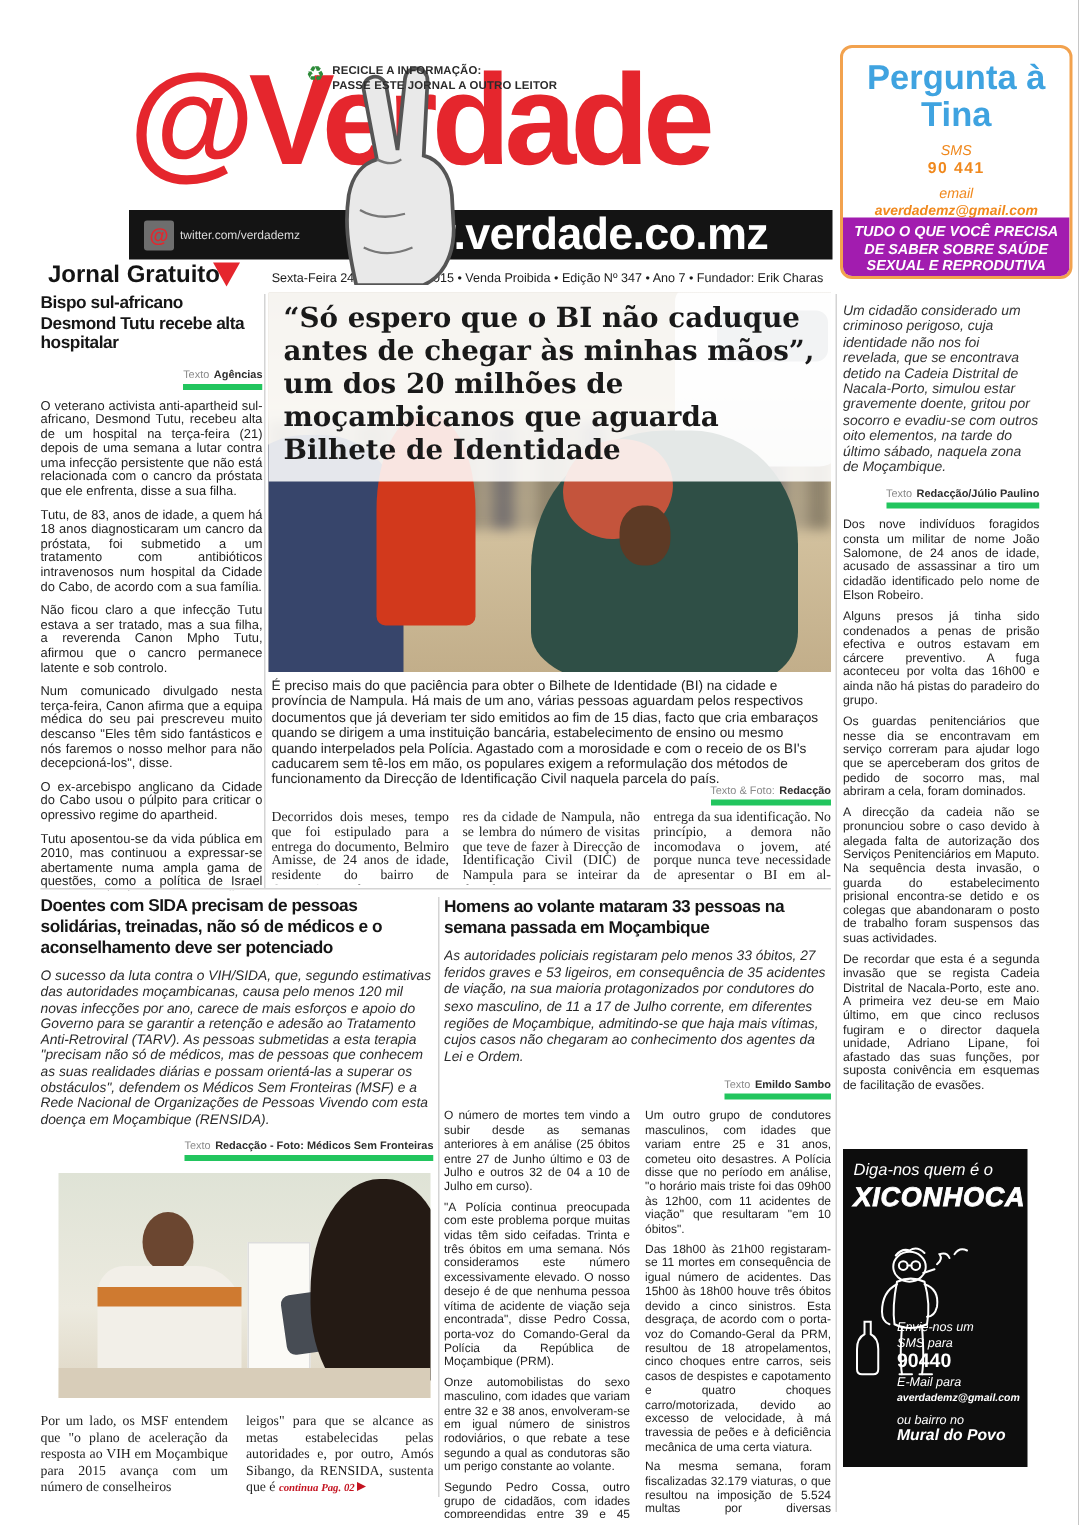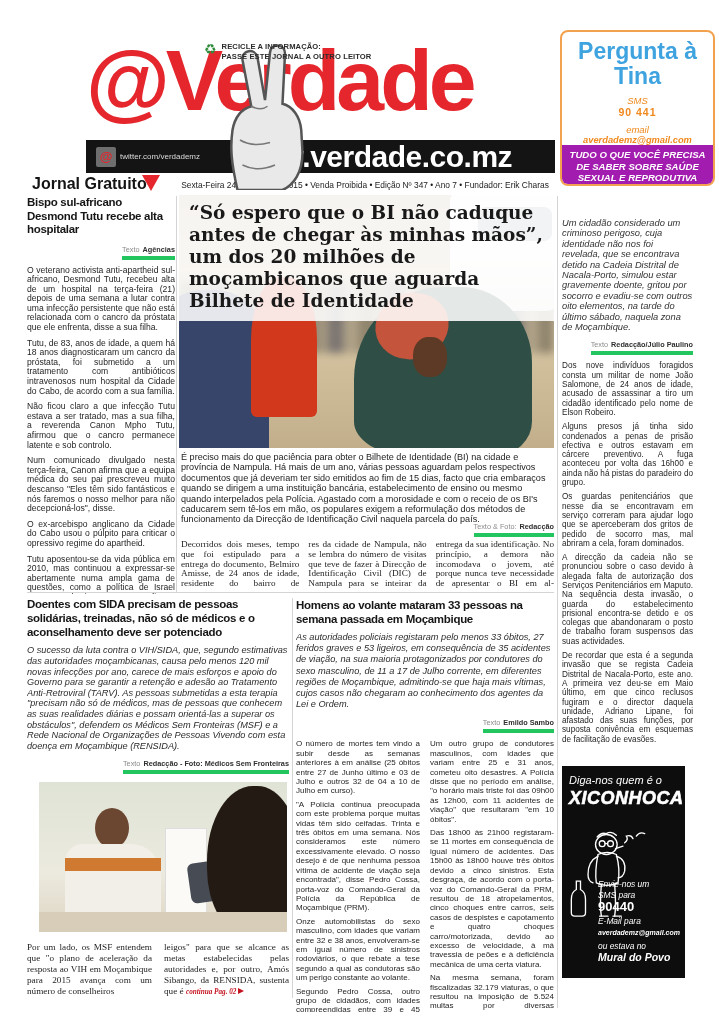--- a/index.html
+++ b/index.html
@@ -77,21 +77,21 @@
     font-size:18.5px; line-height:22px; color:#191919; z-index:5; }
   .bi-caption { position:absolute; left:181px; top:452px; width:373px; font-size:9.1px; line-height:10.4px;
     color:#222; font-weight:500; }
   .bi-byline { position:absolute; left:181px; top:522px; width:373px; }
   .bi-byline .byline { margin:0 0 0 auto; }
   .bi-body { position:absolute; left:181px; top:540px; width:373px; height:50px; display:flex; gap:9px; overflow:hidden; }
   .bi-body .bcol { flex:1; font-family:"Liberation Serif", serif; font-size:9.2px; line-height:9.8px; text-align:justify; color:#1e1e1e; }
   
   .col-right { position:absolute; left:562px; top:196px; width:131px; height:567px; overflow:hidden; }
   .col-right .art-title { font-size:13px; line-height:15.5px; letter-spacing:-0.2px; }
-  .col-right .lead { font-style:italic; font-size:9.3px; line-height:10.4px; color:#333; margin-top:22px; }
+  .col-right .lead { font-style:italic; font-size:9.3px; line-height:10.4px; color:#333; margin-top:6px; }
   .col-right p { font-size:8.2px; line-height:9.3px; text-align:justify; margin-bottom:5px; color:#1f1f1f; }
   
   .xiconhoca { position:absolute; left:562px; top:766px; width:123px; height:212px; background:#0d0d0d;
     color:#fff; padding:8px 7px; overflow:hidden; }
   .x-intro { font-style:italic; font-size:11px; }
   .x-name { font-size:18px; font-weight:bold; font-style:italic; letter-spacing:0.5px; margin-top:2px;
     color:#fff; -webkit-text-stroke:0.6px #fff; }
   .x-art { position:relative; height:152px; margin-top:2px; }
   .x-art svg { position:absolute; left:-6px; top:0; width:100px; height:152px; }
   .x-lines { position:absolute; right:0; bottom:0; width:80px; text-align:left; font-size:8.4px;
@@ -246,21 +246,21 @@
         <path d="M46 72 q-2 26 0 38 m16 -38 q2 26 0 38"></path>
         <path d="M44 110 h10 M60 110 h10"></path>
         <path d="M16 78 v-10 h5 v10 q6 3 6 12 v16 q0 4 -4 4 h-9 q-4 0 -4 -4 v-16 q0 -9 6 -12z"></path>
       </svg>
       <div class="x-lines">
         <div>Envie-nos um</div>
         <div>SMS para</div>
         <div class="x-sms">90440</div>
         <div style="margin-top:4px;">E-Mail para</div>
         <div class="x-email">averdademz@gmail.com</div>
-        <div style="margin-top:3px;">ou estava no</div>
+        <div style="margin-top:3px;">ou bairro no</div>
         <div class="x-mural">Mural do Povo</div>
       </div>
     </div>
   </div>
 
   <section class="sec-sida">
     <h2 class="art-title">Doentes com SIDA precisam de pessoas solidárias, treinadas, não só de médicos e o aconselhamento deve ser potenciado</h2>
     <div class="lead">O sucesso da luta contra o VIH/SIDA, que, segundo estimativas das autoridades moçambicanas, causa pelo menos 120 mil novas infecções por ano, carece de mais esforços e apoio do Governo para se garantir a retenção e adesão ao Tratamento Anti-Retroviral (TARV). As pessoas submetidas a esta terapia "precisam não só de médicos, mas de pessoas que conhecem as suas realidades diárias e possam orientá-las a superar os obstáculos", defendem os Médicos Sem Fronteiras (MSF) e a Rede Nacional de Organizações de Pessoas Vivendo com esta doença em Moçambique (RENSIDA).</div>
     <div class="byline">
       <span class="bl-pre">Texto</span>

